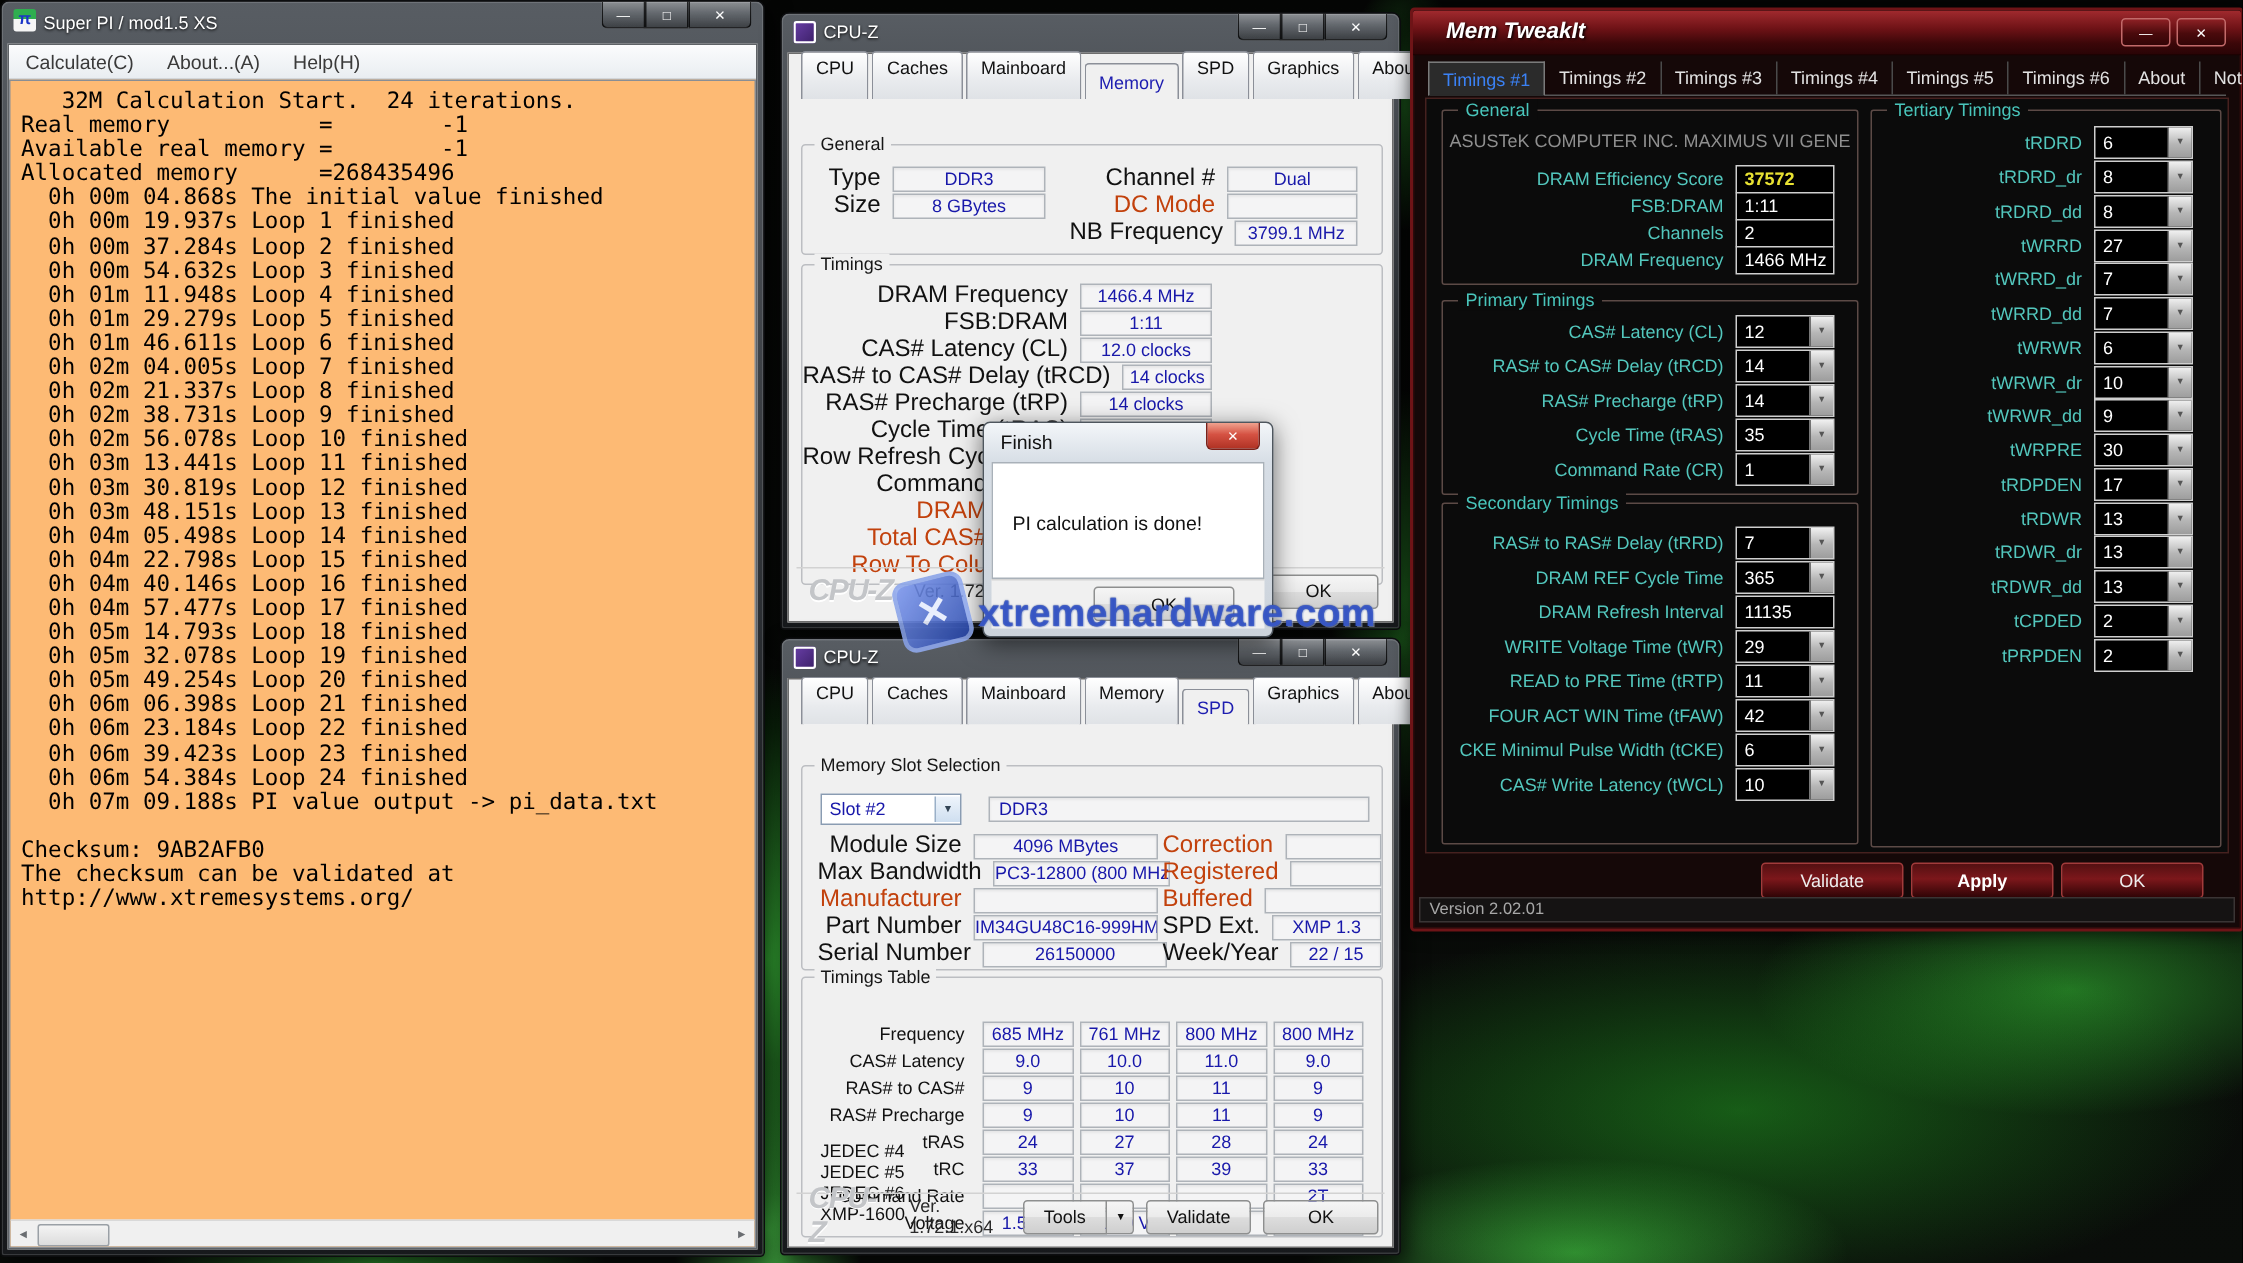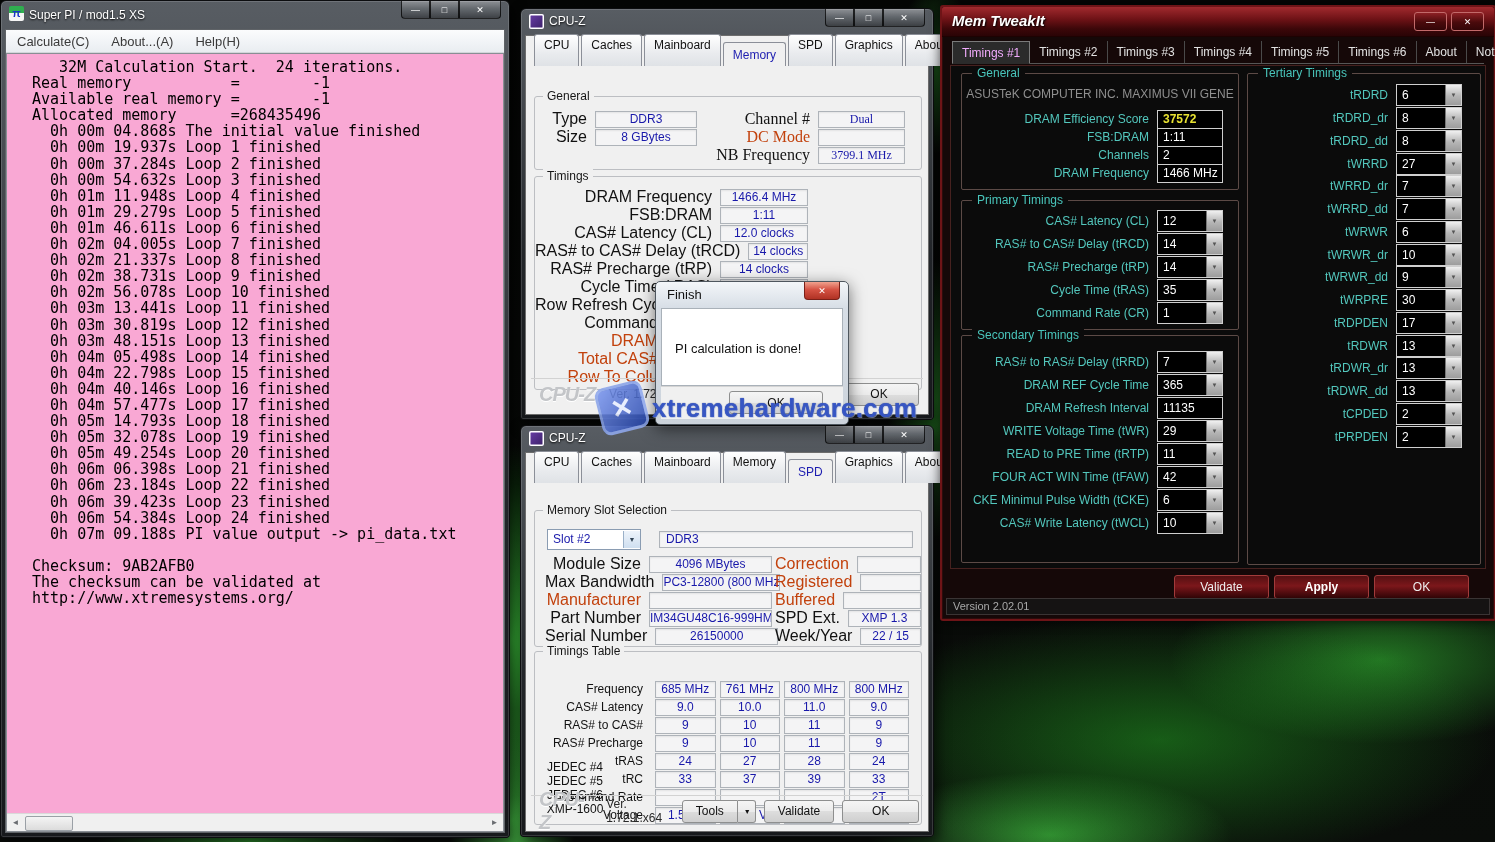--- a/index.html
+++ b/index.html
@@ -26,21 +26,21 @@
     color:#fff;font-size:9px;border:1px solid rgba(0,0,0,.75);border-top:none;
     background:linear-gradient(rgba(255,255,255,.32),rgba(255,255,255,.08) 45%,rgba(0,0,0,.28));}
   .wbtn:first-child{border-radius:0 0 0 4px;}
   .wbtn.close{width:40px;border-radius:0 0 4px 0;}
   
   .superpi{left:0;top:0;width:508px;height:836px;}
   .superpi .w7-titlebar{height:28px;}
   .sp-client{position:absolute;left:4px;right:4px;top:28px;bottom:4px;display:flex;flex-direction:column;background:#f0f0f0;border:1px solid #5f6367;}
   .menubar{height:22px;background:linear-gradient(#fbfcfd,#e9edf1);border-bottom:1px solid #d2d6da;display:flex;align-items:center;}
   .menu-item{padding:3px 11px;font-size:13px;color:#3a3a3a;}
-  .sp-textwrap{position:relative;flex:1;background:#f9a8d4;border:1px solid #898e94;overflow:hidden;padding-left:18px;}
+  .sp-textwrap{position:relative;flex:1;background:#fdba74;border:1px solid #898e94;overflow:hidden;}
   .sp-pre{margin:5px 0 0 7px;font-family:"DejaVu Sans Mono",monospace;font-size:15px;line-height:16.1px;color:#000;white-space:pre;}
   .hscroll{position:absolute;left:0;right:0;bottom:0;height:17px;background:#f0f0f0;border-top:1px solid #d9d9d9;}
   .scr-arrow{position:absolute;top:0;width:17px;height:17px;display:flex;align-items:center;justify-content:center;font-size:8px;color:#6a6d71;}
   .scr-left{left:0;} .scr-right{right:0;}
   .scr-thumb{position:absolute;left:18px;top:2px;width:46px;height:13px;background:linear-gradient(#f4f4f4,#dcdcdc);border:1px solid #9aa0a6;border-radius:2px;}
   
   .cpuzwin{width:412px;height:410px;}
   .cz-client{position:absolute;left:4px;right:4px;top:26px;bottom:4px;background:#f0f0f0;border:1px solid #6d6d6d;}
   .app-ico{position:absolute;left:8px;top:5px;width:15px;height:15px;border-radius:2px;}
   .cpuz-ico{background:linear-gradient(135deg,#6a3fa8,#3a1f66);box-shadow:inset 0 0 0 1.5px #fff;}
@@ -52,21 +52,21 @@
   .grp{position:absolute;left:8px;width:386px;border:1px solid #bcbec2;border-radius:3px;}
   .grp .cap{position:absolute;top:-8px;left:8px;background:#f0f0f0;padding:0 4px;font-size:12px;color:#161616;}
   .crow{display:flex;align-items:center;height:18px;}
   .lbl{flex:1;text-align:right;margin-right:8px;font-size:16px;color:#111;white-space:nowrap;}
   .lbl.dis{color:#c2410c;text-align:right;}
   .valbox{background:#f4f4f5;border:1px solid #aeb3b9;color:#1818aa;font-size:12px;height:15px;line-height:15px;text-align:center;
     box-shadow:inset 0 1px 2px rgba(0,0,0,.07);white-space:nowrap;overflow:hidden;}
   #mem-gen-left{position:absolute;left:8px;top:13px;width:170px;}
   #mem-gen-left .lbl{flex:0 0 44px;}
   #mem-gen-right{position:absolute;left:178px;top:13px;width:200px;padding-right:0;}
-  #mem-gen-right .crow{padding-right:8px;font-family:Liberation Serif, serif;}
+  #mem-gen-right .crow{padding-right:8px;}
   #mem-timing-rows{position:absolute;left:0;top:11px;right:0;}
   #mem-timing-rows .trow{padding-right:113px;}
   #mem-timing-rows .cutrow .lbl{flex:0 0 123px;}
   .cpuz-footer{position:absolute;left:5px;right:5px;bottom:5px;height:30px;display:flex;align-items:center;border-top:1px solid #d2d2d2;}
   .cpuz-logo{font-style:italic;font-weight:bold;font-size:20px;color:#c3c5c8;text-shadow:0 1px 0 #fff;margin-left:8px;letter-spacing:-1px;}
   .cpuz-ver{font-size:12px;color:#2a2a2a;margin-left:14px;}
   .spacer{flex:1;}
   .w7btn{background:linear-gradient(#f5f5f5,#ebebeb 50%,#dddddd 50%,#cfcfcf);border:1px solid #8e8f8f;border-radius:3px;
     font-family:"Liberation Sans",sans-serif;font-size:12px;color:#111;height:23px;}
   .okbtn{width:80px;margin-right:4px;}
@@ -100,27 +100,27 @@
     background:linear-gradient(#f0a28e,#d55243 45%,#b03224);color:#fff;font-size:9px;display:flex;align-items:center;justify-content:center;}
   .dlg-body{position:absolute;left:5px;right:5px;top:26px;height:76px;background:#fff;border:1px solid #a9b1b9;}
   .dlg-msg{margin:32px 0 0 13px;font-size:13px;color:#111;}
   .dlg-foot{position:absolute;left:5px;right:5px;bottom:5px;height:32px;background:#f0f0f0;border-top:1px solid #d4d4d4;}
   .dlg-ok{position:absolute;right:20px;top:4px;width:94px;height:23px;}
   
   .mtk{position:absolute;left:940px;top:5px;width:552px;height:612px;background:#150808;border:2px solid #6e1417;border-radius:3px;
     box-shadow:inset 0 0 0 1px #2c0b0b, 0 0 12px rgba(0,0,0,.7);}
   .mtk-title{position:absolute;left:0;top:0;right:0;height:29px;border-radius:2px 2px 0 0;
     background:linear-gradient(#a12a2e,#6e1216 42%,#3c0709 75%,#2a0406);border-bottom:1px solid #1d0202;}
-  .mtk-title-text{position:absolute;left:10px;top:5px;color:#fff;font-size:15px;font-weight:bold;font-style:italic;text-shadow:1px 1px 2px #000;}
+  .mtk-title-text{position:absolute;left:22px;top:5px;color:#fff;font-size:15px;font-weight:bold;font-style:italic;text-shadow:1px 1px 2px #000;}
   .mtk-btns{position:absolute;right:10px;top:5px;display:flex;gap:4px;}
   .mtk-btn{width:31px;height:17px;border:1px solid #c26a6a;border-radius:3px;color:#fff;font-size:9px;
     background:linear-gradient(#8d2024,#4a0a0c 55%,#330507);display:flex;align-items:center;justify-content:center;}
   .mtk-tabs{position:absolute;left:10px;right:10px;top:34px;height:22px;display:flex;border-bottom:1px solid #565656;}
   .mtab{padding:4px 9px 3px;font-size:12px;color:#e2e2e2;border-right:1px solid #4a4a4a;white-space:nowrap;}
-  .mtab.active{background:#2b2b2b;color:#f0abfc;border:1px solid #7a7a7a;border-bottom:1px solid #2b2b2b;margin-bottom:-1px;}
+  .mtab.active{background:#2b2b2b;color:#3b82f6;border:1px solid #7a7a7a;border-bottom:1px solid #2b2b2b;margin-bottom:-1px;}
   .mtk-content{position:absolute;left:8px;top:58px;width:534px;height:502px;border:1px solid #46211f;background:#0b0b0b;}
   .mt-group{position:absolute;border:1px solid #5c4a46;border-radius:2px;}
   .mtcap{position:absolute;top:-8px;left:10px;background:#0b0b0b;padding:0 5px;color:#49c5bb;font-size:12px;}
   #mtk-general{left:10px;top:7px;width:276px;height:115px;}
   #mtk-primary{left:10px;top:134px;width:276px;height:128px;}
   #mtk-secondary{left:10px;top:269px;width:276px;height:226px;}
   #mtk-tertiary{left:296px;top:7px;width:232px;height:490px;}
   .mt-board{margin-top:13px;text-align:center;color:#8f8f8f;font-size:12px;white-space:nowrap;}
   .mtrow{display:flex;align-items:center;justify-content:flex-end;height:23px;}
   #mtk-general-rows{position:absolute;left:0;right:0;top:36px;}

